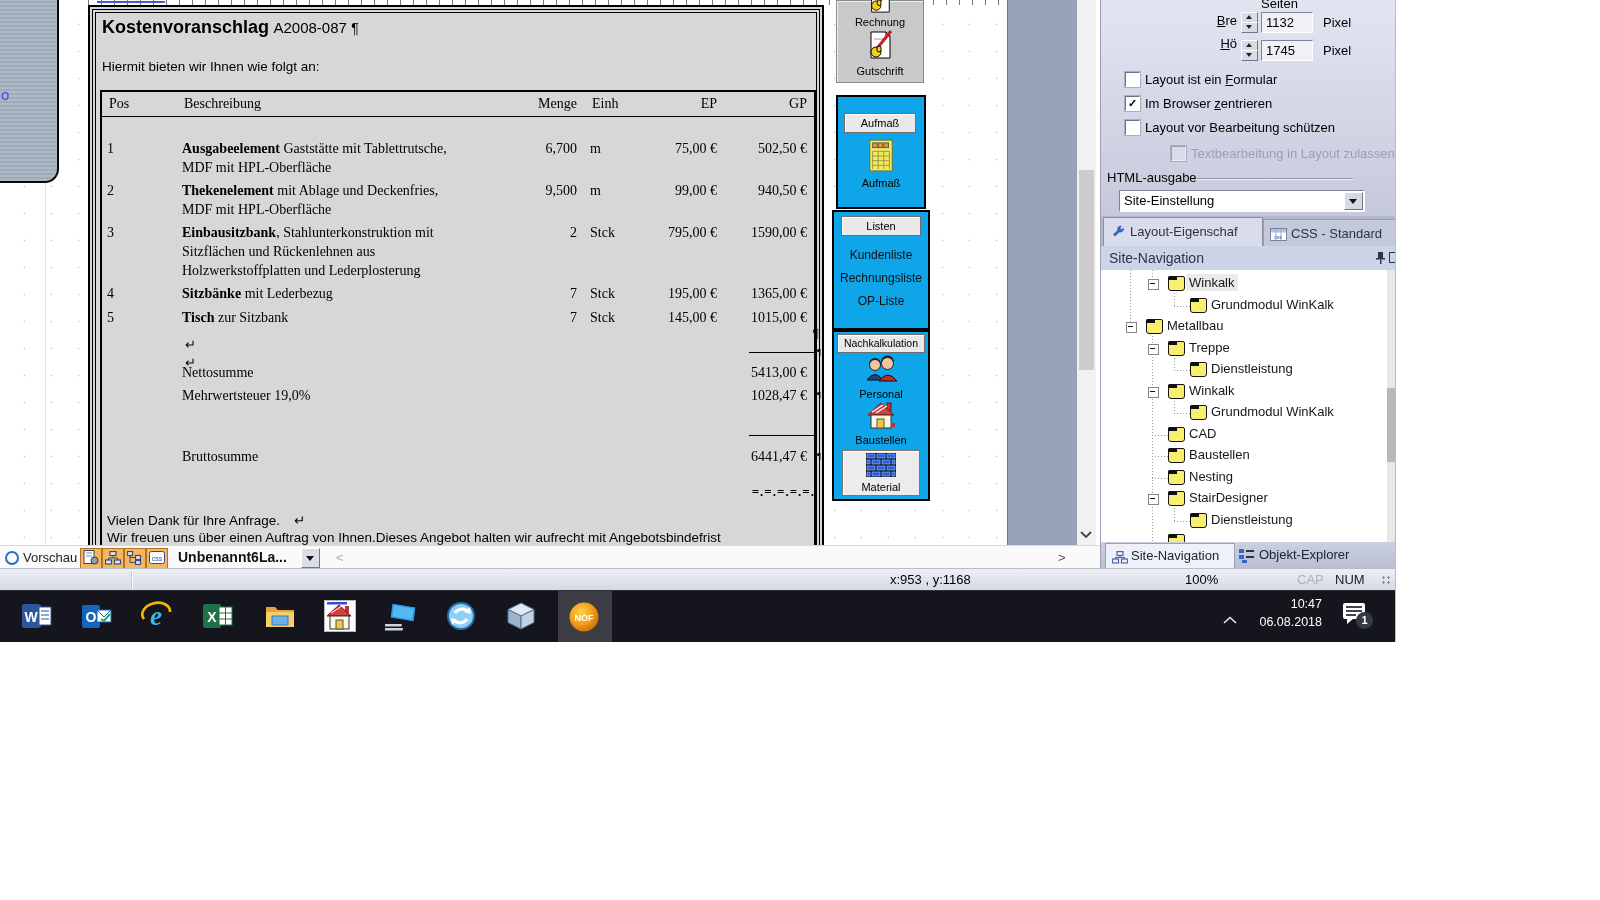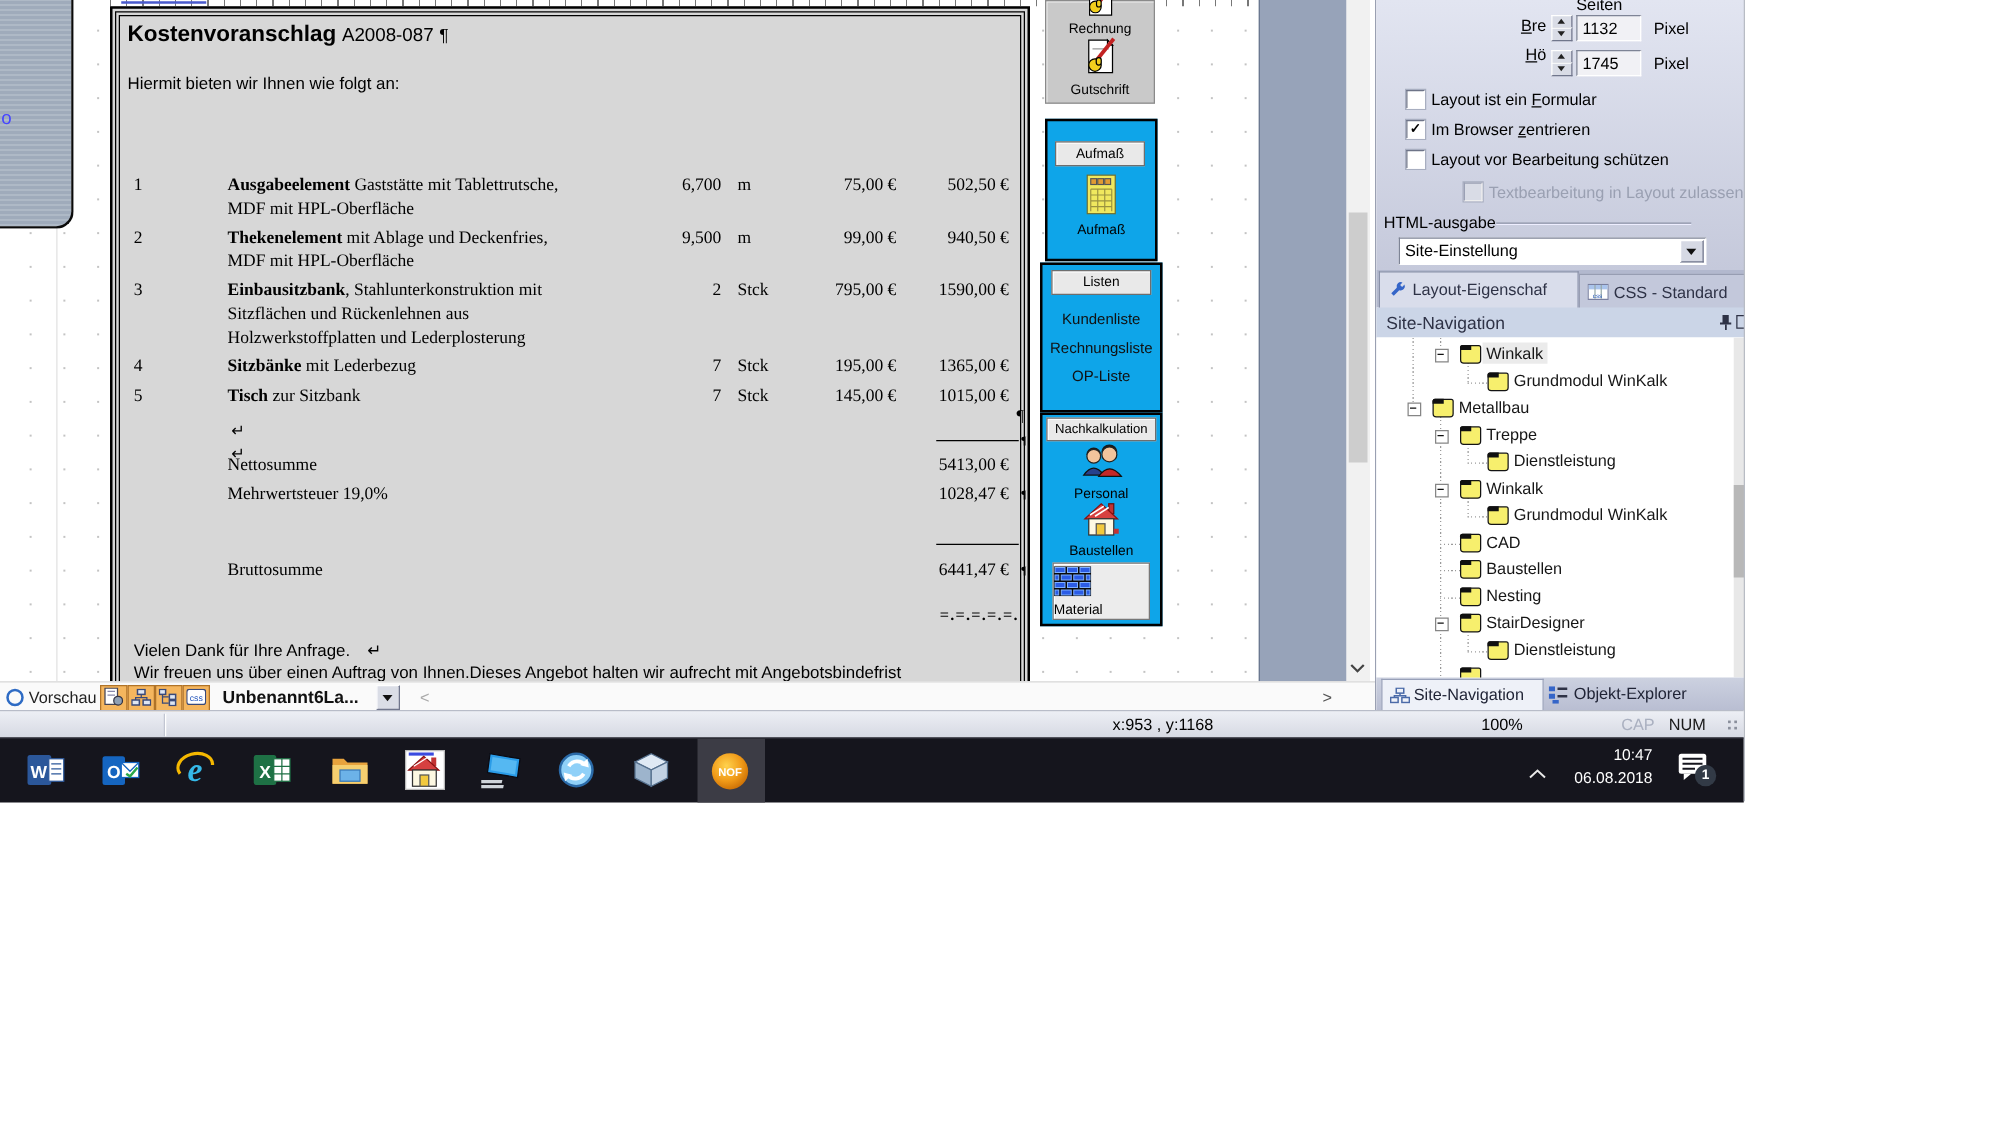--- a/index.html
+++ b/index.html
@@ -97,20 +97,29 @@
       <div class="pframe" style="left:2px;top:2px;right:2px;bottom:-1px"></div>
       <div class="pframe" style="left:5px;top:5px;right:5px;bottom:-1px"></div>
 
       <div class="abs sans" style="left:12px;top:10px">
         <span style="font-size:18px;font-weight:bold">Kostenvoranschlag</span>
         <span style="font-size:15px">A2008-087</span>
         <span style="font-size:14px">¶</span>
       </div>
       <div class="abs sans" style="left:12px;top:52px;font-size:13.5px">Hiermit bieten wir Ihnen wie folgt an:</div>
 
+      <div id="doc-table-box">
+        <span class="thead-label serif" style="left:7px">Pos</span>
+        <span class="thead-label serif" style="left:82px">Beschreibung</span>
+        <span class="thead-label serif" style="right:237px">Menge</span>
+        <span class="thead-label serif" style="left:490px">Einh</span>
+        <span class="thead-label serif" style="right:97px">EP</span>
+        <span class="thead-label serif" style="right:7px">GP</span>
+        <div class="thead-rule"></div>
+      </div>
 
       <div class="trow serif" style="top:132px">
         <span class="tpos">1</span>
         <span class="tdesc"><b>Ausgabeelement</b><span> Gaststätte mit Tablettrutsche,</span></span>
         <div class="tdesc2">MDF mit HPL-Oberfläche</div>
         <span class="tmenge">6,700</span>
         <span class="teinh">m</span>
         <span class="tep">75,00 €</span>
         <span class="tgp">502,50 €</span>
       </div>
@@ -254,21 +263,21 @@
             <polygon points="4,15 17,3 30,15" fill="#d64040" stroke="#811"></polygon>
             <line x1="8" y1="12" x2="19" y2="5" stroke="#fff" stroke-width="1.2"></line>
             <line x1="12" y1="13" x2="23" y2="6" stroke="#fff" stroke-width="1.2"></line>
             <rect x="7" y="15" width="20" height="13" fill="#fdf8e2" stroke="#333"></rect>
             <rect x="13" y="19" width="7" height="9" fill="#f2c93e" stroke="#555"></rect>
             <rect x="27" y="23" width="4" height="4" fill="#c23333"></rect>
           </svg>
       </span>
       <div style="font-size:11px;margin-top:-2px">Baustellen</div>
     </div>
-    <div class="abs" style="left:8px;top:118px;width:76px;height:44px;background:#ececec;border:1px solid #777;box-shadow:inset 1px 1px 0 #fff;text-align:left">
+    <div class="abs" style="left:8px;top:118px;width:76px;height:44px;background:#ececec;border:1px solid #777;box-shadow:inset 1px 1px 0 #fff;text-align:center">
       <span style="display:inline-block;margin-top:2px">
         <svg width="30" height="24" viewBox="0 0 30 24">
             <rect x="0" y="0" width="30" height="24" fill="#0a0a0a"></rect>
             <g fill="#2b5ce6" stroke="#7fb0ff" stroke-width="0.8">
               <rect x="1" y="1" width="8" height="4"></rect>
               <rect x="11" y="1" width="8" height="4"></rect>
               <rect x="21" y="1" width="8" height="4"></rect>
               <rect x="1" y="7" width="3" height="4"></rect>
               <rect x="6" y="7" width="8" height="4"></rect>
               <rect x="16" y="7" width="8" height="4"></rect>

